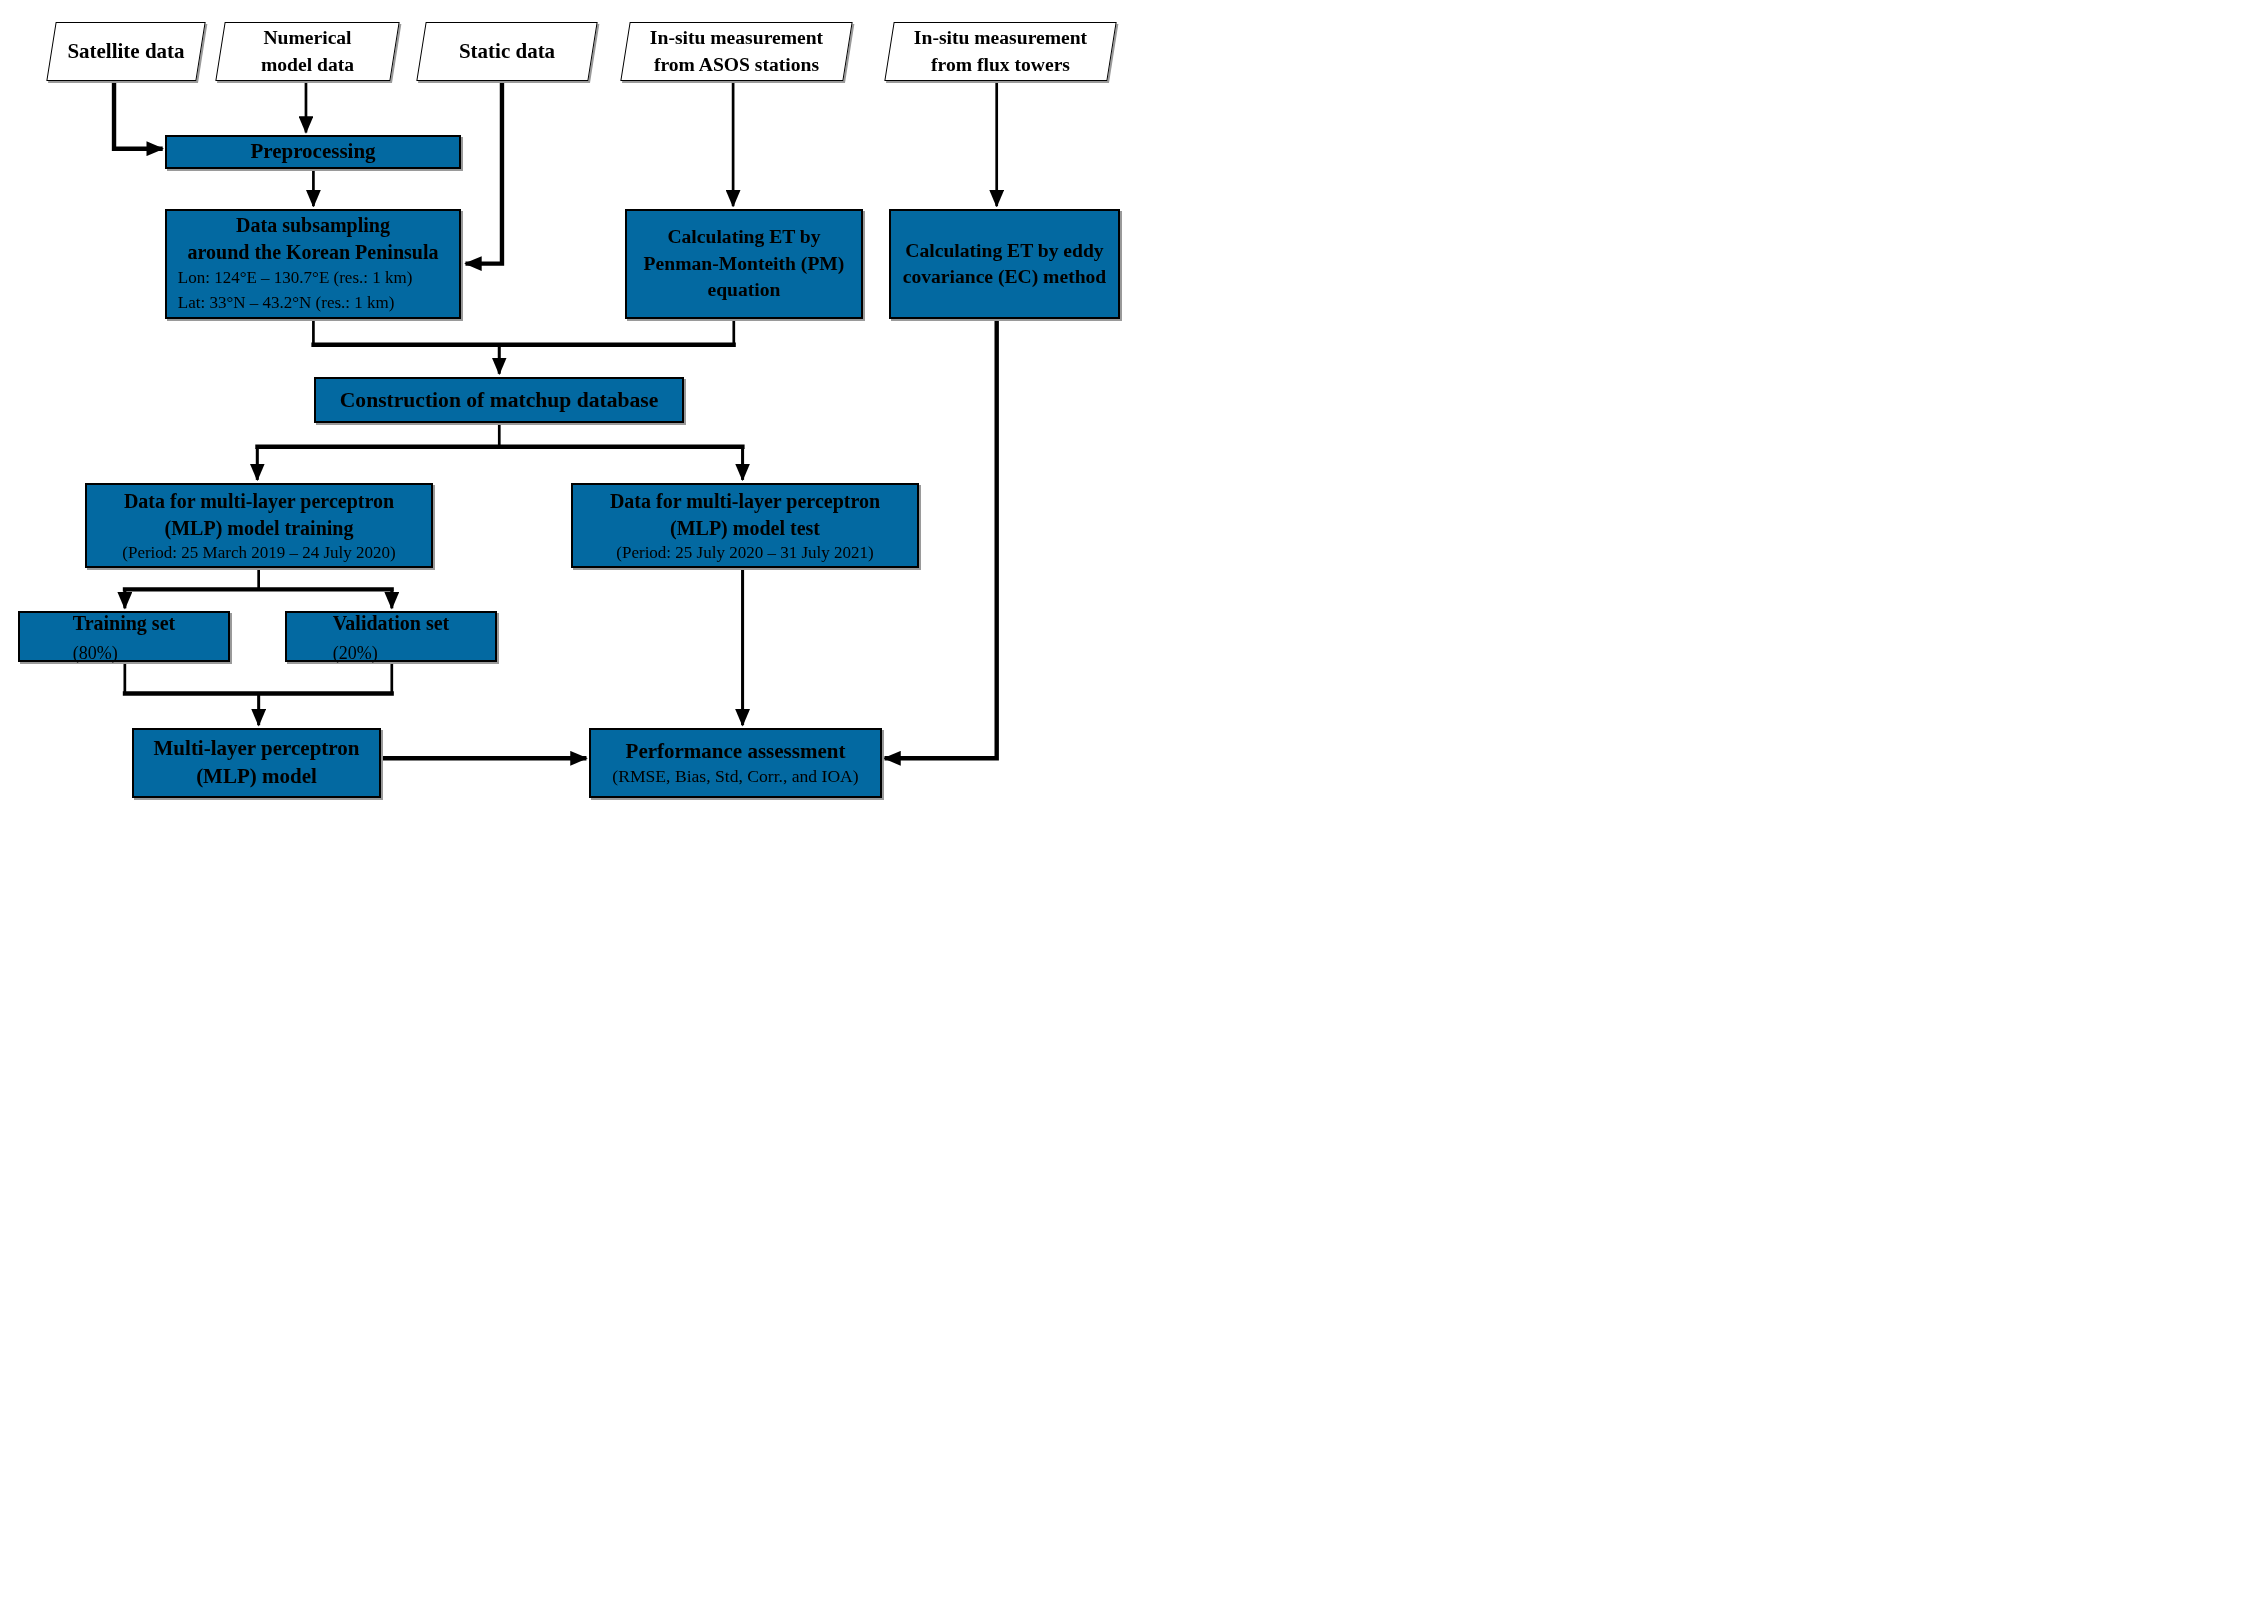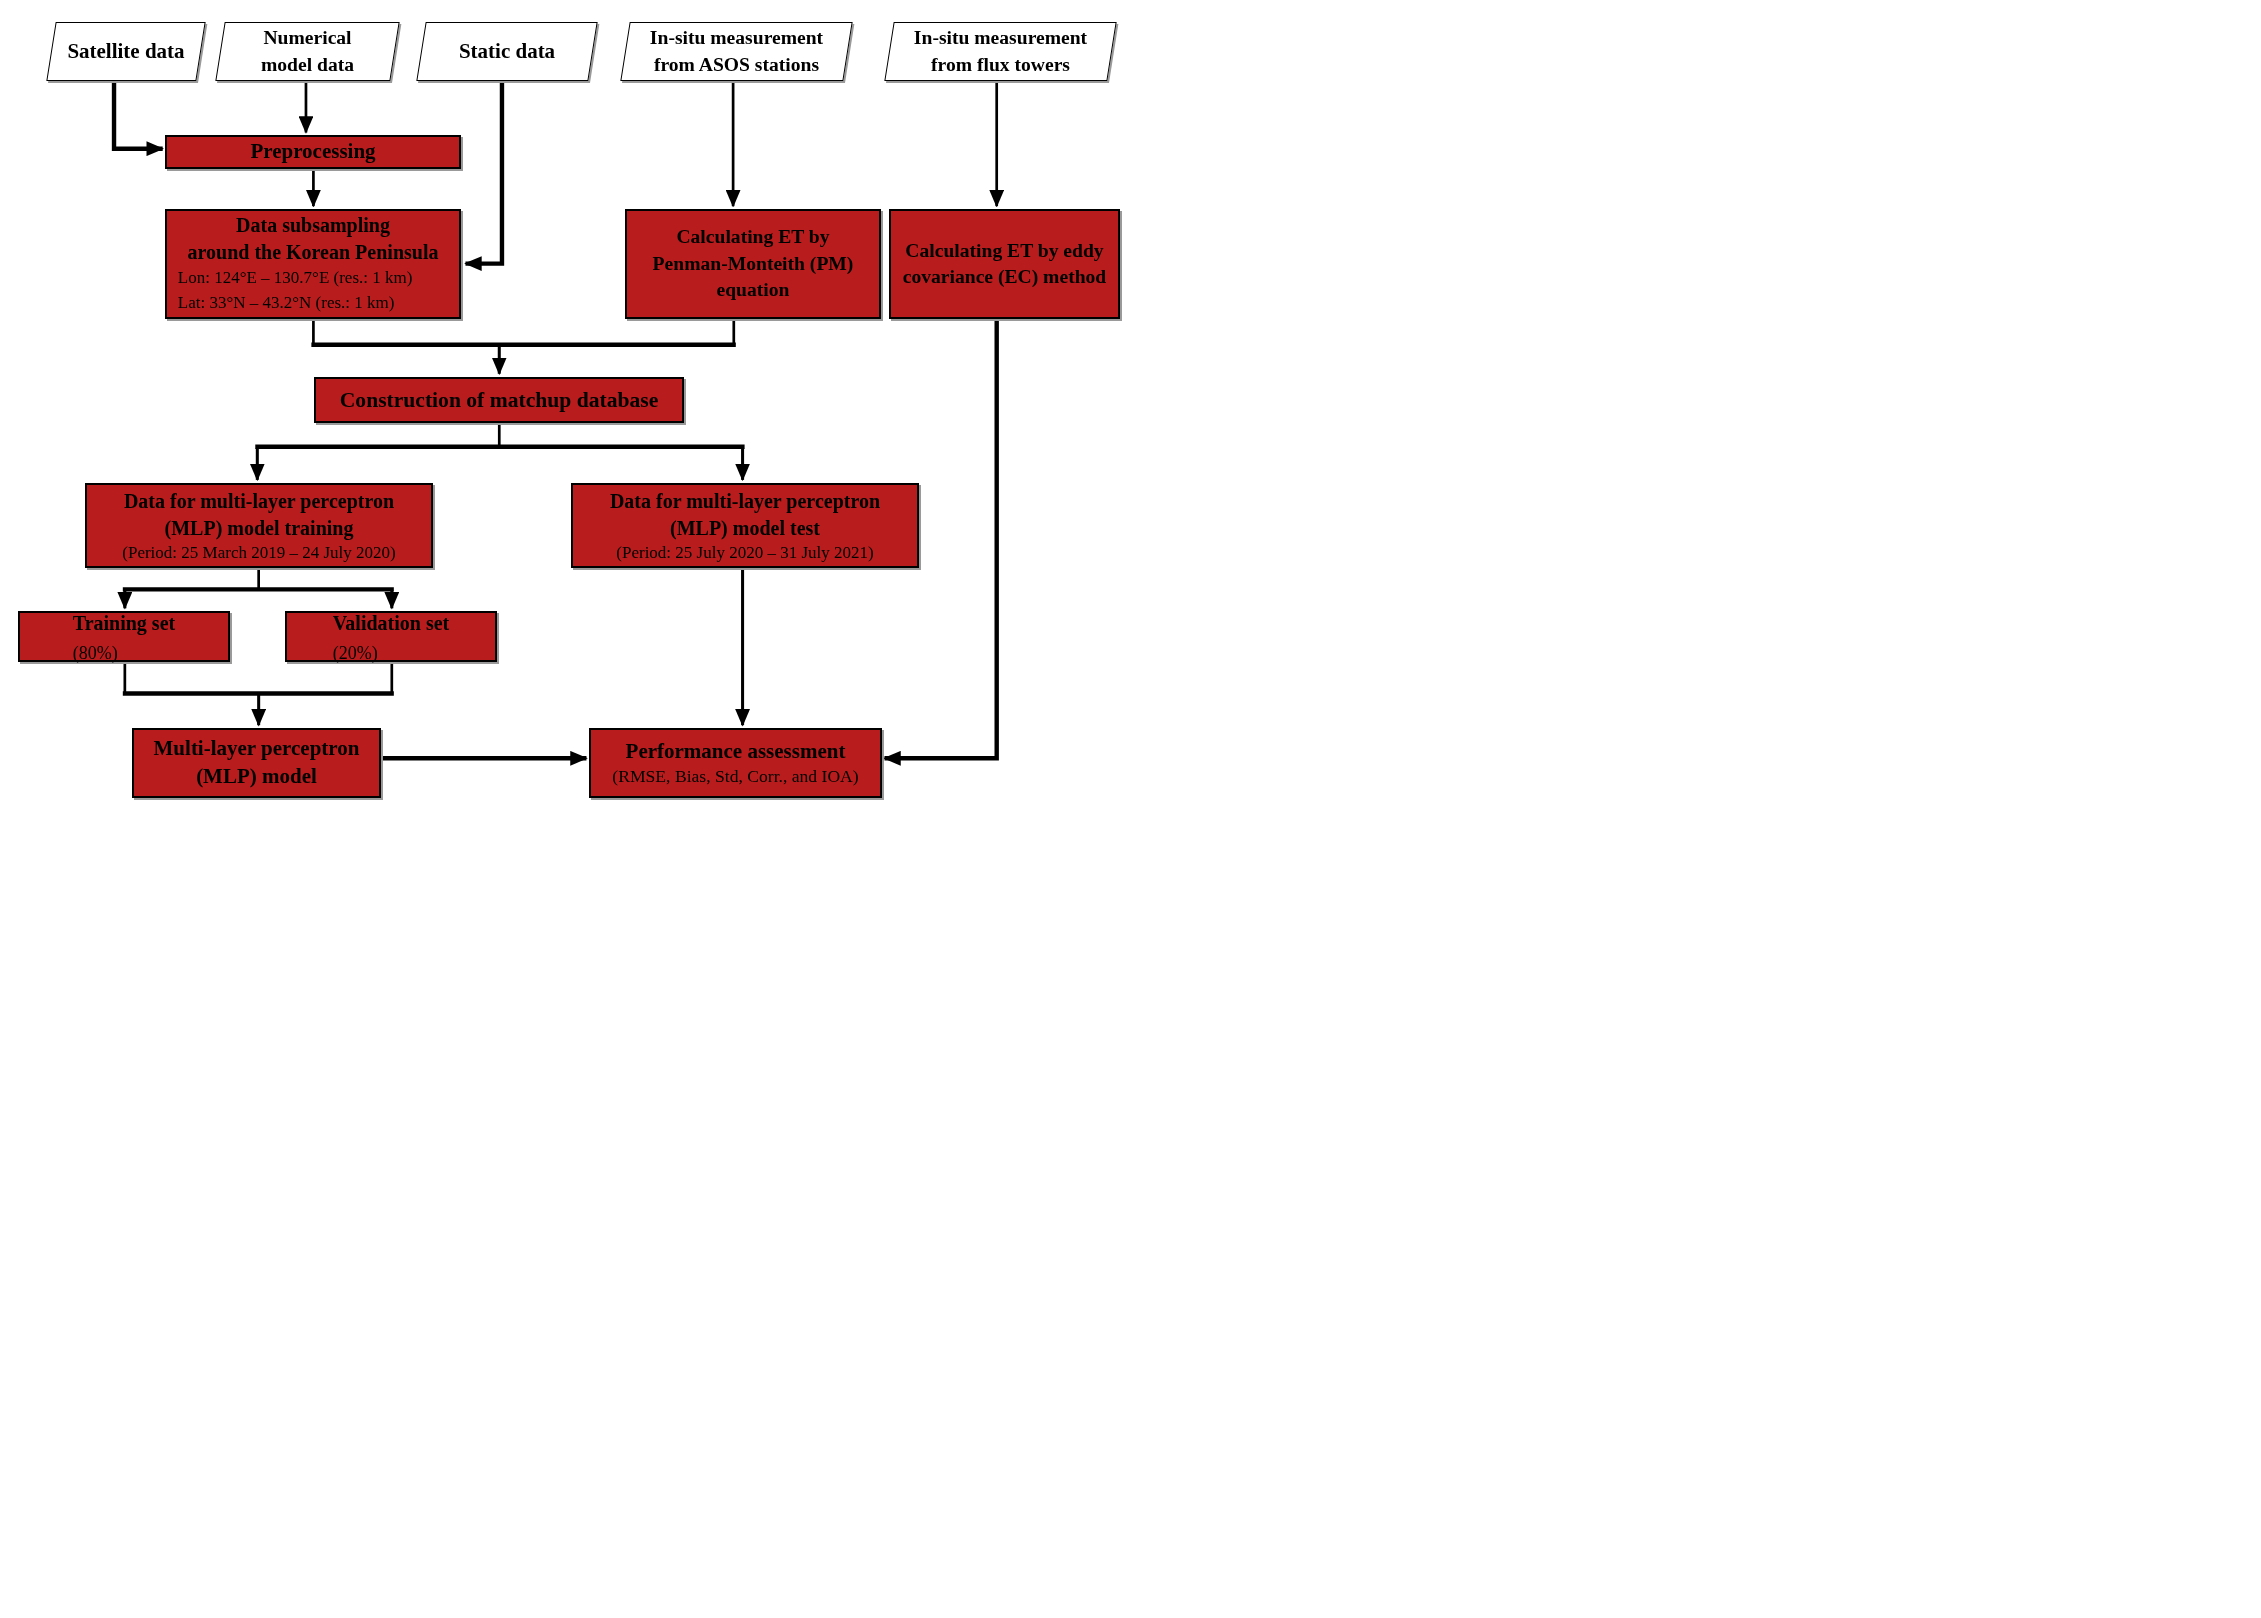--- a/index.html
+++ b/index.html
@@ -14,21 +14,21 @@
   #wires{position:absolute;left:0;top:0;width:1131px;height:809px;}
   .node{
     position:absolute;
     display:flex;flex-direction:column;
     align-items:center;justify-content:center;
     text-align:center;
     box-sizing:border-box;
   }
   .rect{
     border:2px solid #000;
-    background:#b91c1c;
+    background:#0369a1;
     box-shadow:2px 2px 0 #9a9a9a;
   }
   .pgram{background:transparent;}
   .pgram-bg{
     position:absolute;inset:0;
     background:#fff;
     border:1.7px solid #000;
     transform:skewX(-9deg);
     box-shadow:2px 2px 0 #9a9a9a;
     box-sizing:border-box;
@@ -119,21 +119,21 @@
     <span class="t-main">Preprocessing</span>
   </div>
 
   <div class="node rect" style="left:165px;top:209px;width:296px;height:110px;padding:2.7px 0;">
     <span class="t-title">Data subsampling</span>
     <span class="t-title">around the Korean Peninsula</span>
     <span class="t-sub left-text">Lon: 124°E – 130.7°E (res.: 1 km)</span>
     <span class="t-sub left-text">Lat: 33°N – 43.2°N (res.: 1 km)</span>
   </div>
 
-  <div class="node rect" style="left:625px;top:209px;width:256px;height:110px;">
+  <div class="node rect" style="left:625px;top:209px;width:238px;height:110px;">
     <span class="t-main-sm">Calculating ET by</span>
     <span class="t-main-sm">Penman-Monteith (PM)</span>
     <span class="t-main-sm">equation</span>
   </div>
 
   <div class="node rect" style="left:889px;top:209px;width:231px;height:110px;">
     <span class="t-main-sm">Calculating ET by eddy</span>
     <span class="t-main-sm">covariance (EC) method</span>
   </div>
 

